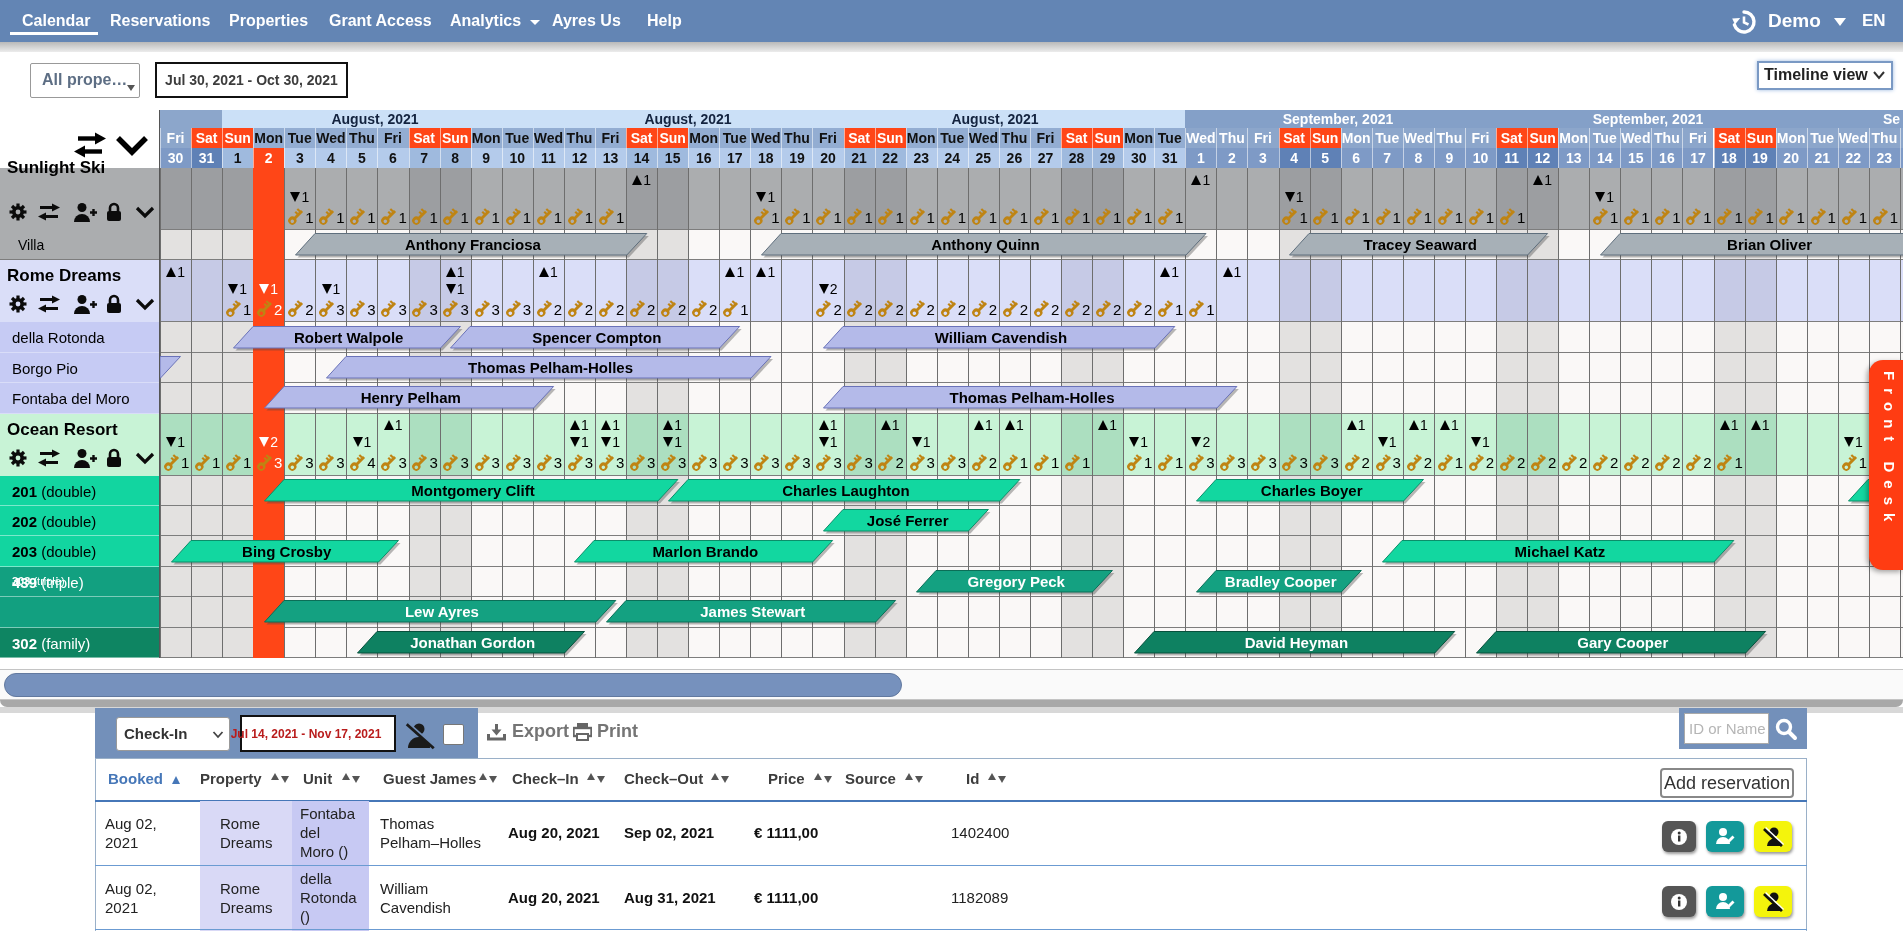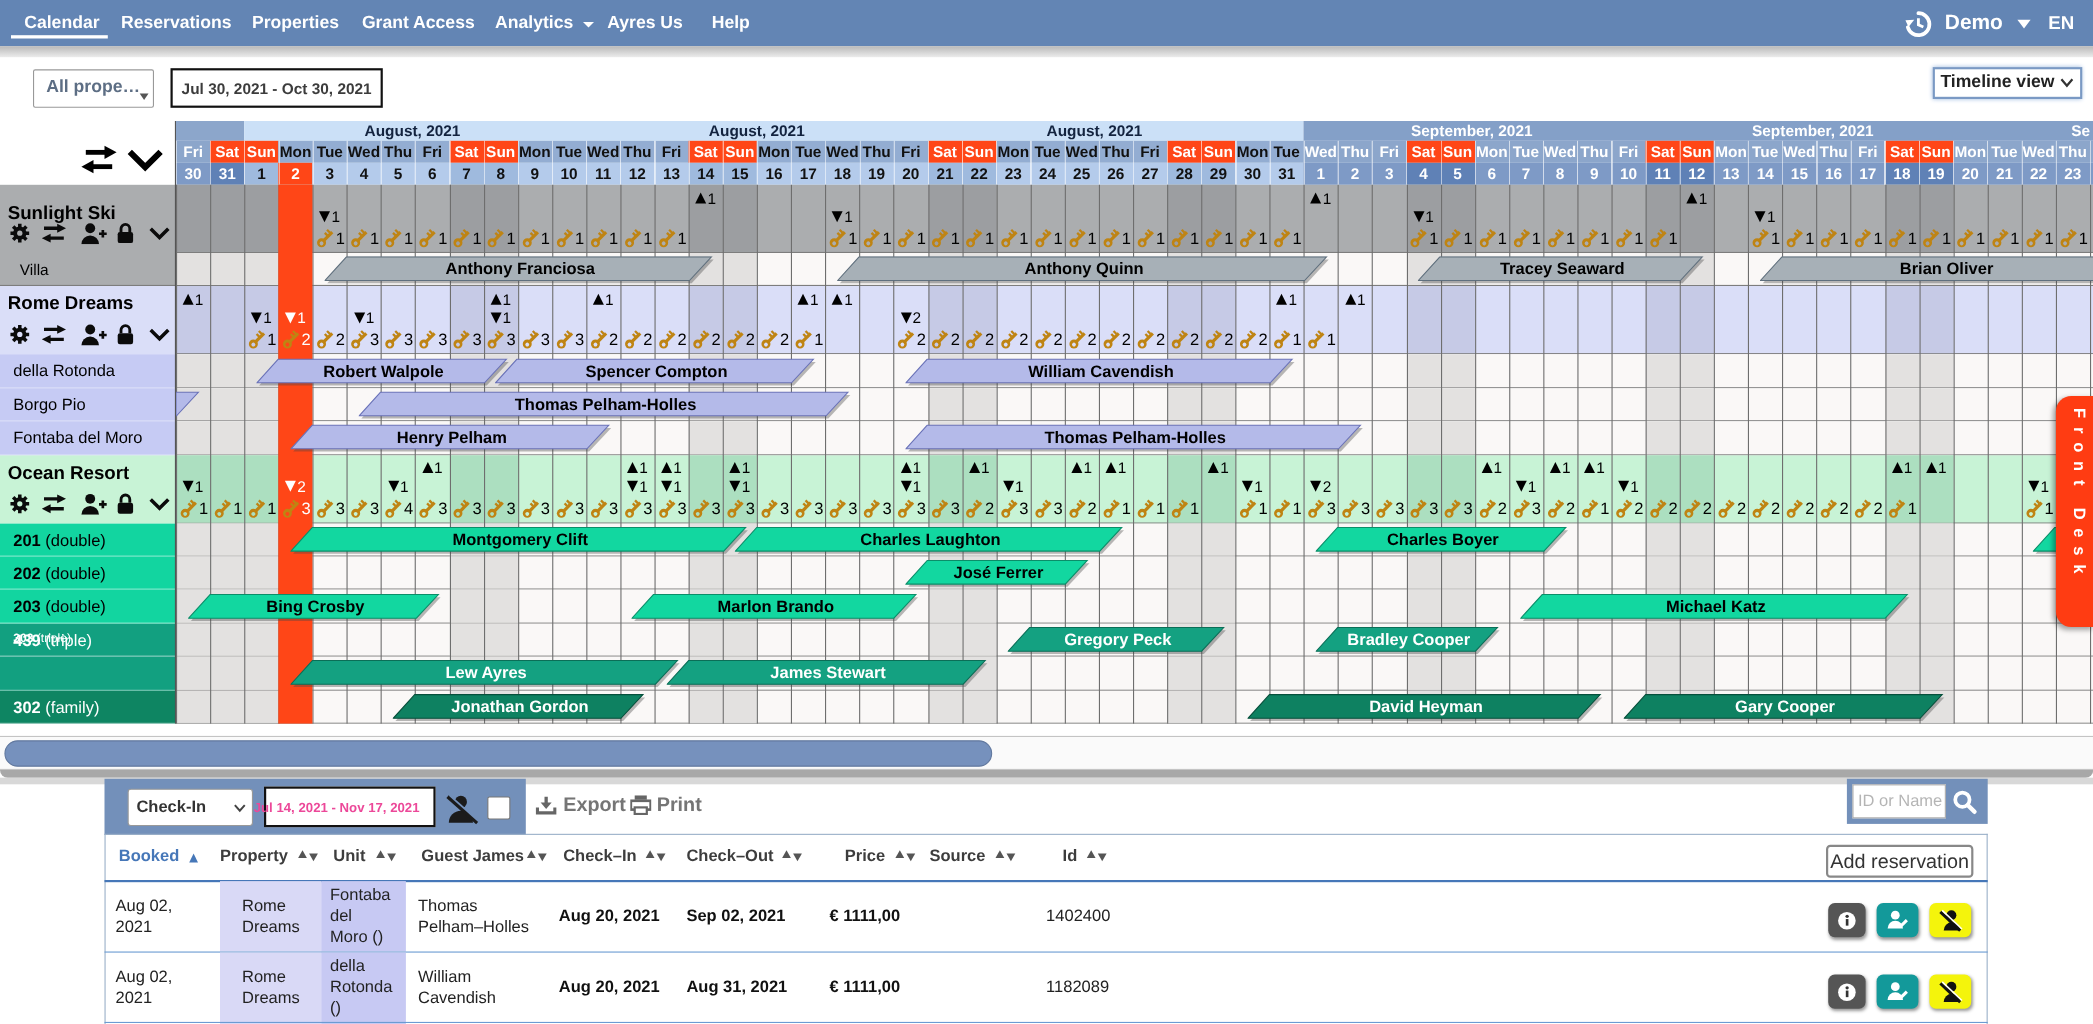--- a/index.html
+++ b/index.html
@@ -466,21 +466,21 @@
 <svg class="a" style="left:70px;top:130px;" width="40" height="30" viewBox="0 0 40 30">
 <path d="M8 8.5 H27" stroke="#000" stroke-width="4.4"></path>
       <path d="M25 2.5 L36 8.5 L25 14.5 Z" fill="#000"></path>
 <path d="M13 21.5 H32" stroke="#000" stroke-width="4.4"></path>
       <path d="M15 15.5 L4 21.5 L15 27.5 Z" fill="#000"></path>
 </svg>
 <svg class="a" style="left:114px;top:132px;" width="36" height="26" viewBox="0 0 36 26">
       <path d="M4 6 L18 20 L32 6" fill="none" stroke="#000" stroke-width="5.5"></path>
     </svg>
 <div class="cell" style="left:0;top:168.0px;width:160.0px;height:92.4px;background:#abadaf;border-bottom:1px solid #7d7d7d;"></div>
-<div class="a" style="left:7px;top:184px;font-weight:bold;font-size:17px;color:#000;">Sunlight Ski</div>
+<div class="a" style="left:7px;top:158px;font-weight:bold;font-size:17px;color:#000;">Sunlight Ski</div>
 <svg class="a" style="left:8px;top:202.0px" width="20" height="20" viewBox="0 0 20 20">
 <g stroke="#0b0b0b" stroke-width="3.2">
         <path d="M10 1.5 V18.5"></path>
         <path d="M1.5 10 H18.5"></path>
         <path d="M4 4 L16 16"></path>
         <path d="M16 4 L4 16"></path>
       </g>
 <circle cx="10" cy="10" r="6" fill="#0b0b0b"></circle>
       <circle cx="10" cy="10" r="2.4" fill="#abadaf"></circle>
     </svg>
@@ -1887,21 +1887,21 @@
 <div class="a" style="left:4px;top:673px;width:898px;height:24px;background:#7691bd;border:1px solid #62799f;border-radius:12px;"></div>
 <div class="a" style="left:0;top:700px;width:1903px;height:7px;background:#a8a8a8;border-radius:0 0 9px 9px;"></div>
 <div class="a" style="left:0;top:707px;width:1903px;height:6px;background:#d8d8d8;"></div>
 <div class="a" style="left:95px;top:708px;width:383px;height:51px;background:#7390ba;"></div>
 <div class="a" style="left:116px;top:717px;width:114px;height:34px;background:#fff;border:1px solid #999;border-radius:3px;"></div>
 <div class="a" style="left:124px;top:725px;font-weight:bold;font-size:15px;color:#333;">Check-In</div>
 <svg class="a" style="left:212px;top:730px" width="12" height="9" viewBox="0 0 12 9">
     <path d="M1.5 2 L6 7 L10.5 2" fill="none" stroke="#444" stroke-width="1.8"></path>
   </svg>
 <div class="a" style="left:240px;top:715px;width:156px;height:37px;background:#fff;border:2px solid #111;"></div>
-<div class="a ct" style="left:242px;top:717px;width:128px;height:33px;font-weight:bold;font-size:12px;color:#ec4899;white-space:nowrap;">Jul 14, 2021 - Nov 17, 2021</div>
+<div class="a ct" style="left:242px;top:717px;width:128px;height:33px;font-weight:bold;font-size:12px;color:#b91c1c;white-space:nowrap;">Jul 14, 2021 - Nov 17, 2021</div>
 <svg class="a" style="left:404px;top:722px" width="34" height="28" viewBox="0 0 34 28">
 <circle cx="15" cy="7" r="5.5" fill="#1b1b1b"></circle>
     <path d="M4 26 a11 11 0 0 1 22 0 z" fill="#1b1b1b"></path>
 <path d="M3 2 L30 26" stroke="#1b1b1b" stroke-width="3.6"></path>
     <path d="M4.5 0.8 L31.5 24.8" stroke="#7390ba" stroke-width="1.6"></path>
 </svg>
 <div class="a" style="left:443px;top:724px;width:21px;height:21px;background:#fff;border:1.5px solid #777;border-radius:2px;"></div>
 <svg class="a" style="left:487px;top:724px" width="19" height="17" viewBox="0 0 19 17">
 <path d="M9.5 0 V9" stroke="#666" stroke-width="3"></path>
     <path d="M9.5 11.5 L4.5 5.5 H14.5 Z" fill="#666"></path>

